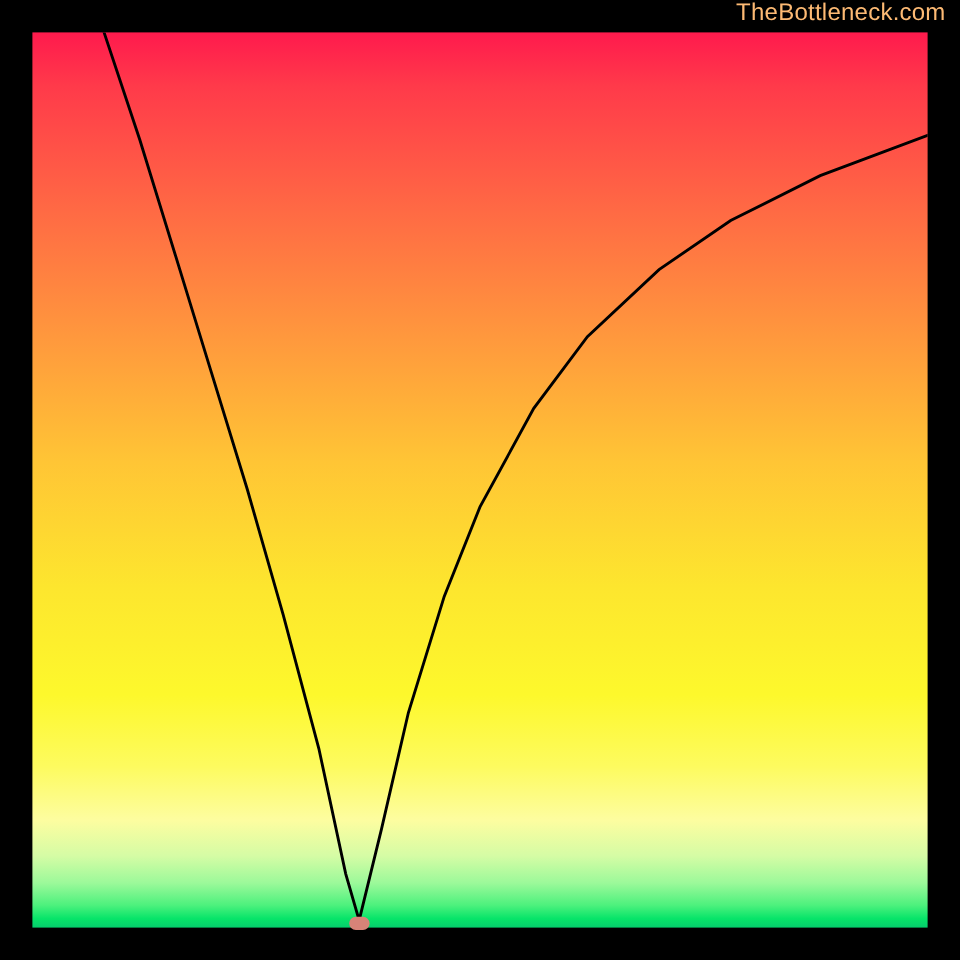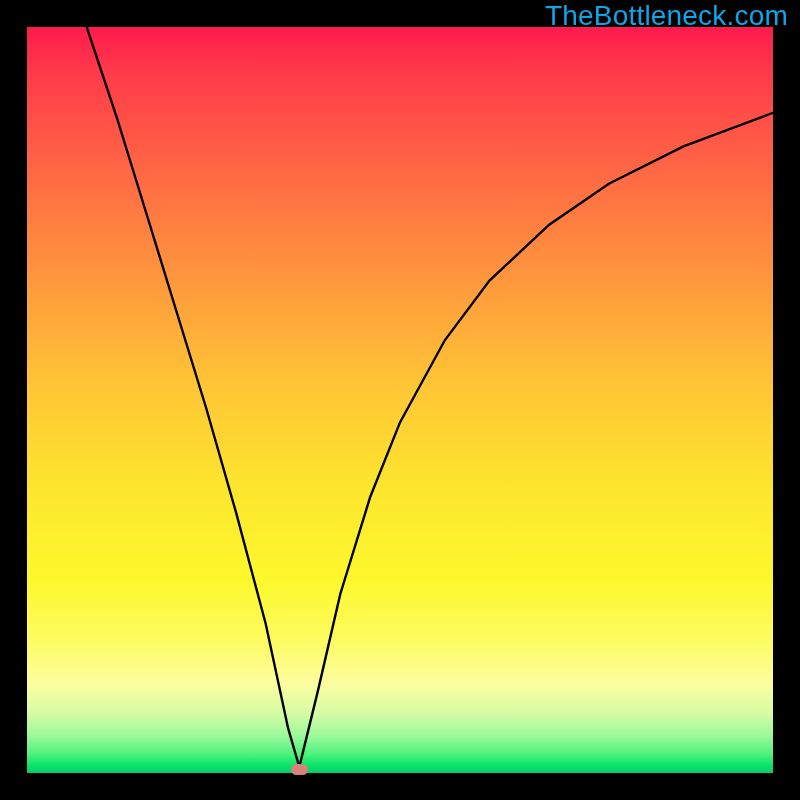--- a/index.html
+++ b/index.html
@@ -31,23 +31,23 @@
       #9cf99a 95%,
       #4df17d 97.5%,
       #07e469 99%,
       #05ce6d 100%
     );
   }
   .watermark {
     position: absolute;
     top: 0;
     right: 12px;
-    font-size: 28px;
+    font-size: 20px;
     font-weight: 500;
-    color: #0ea5e9;
+    color: #fdba74;
     letter-spacing: 0.2px;
   }
   svg.curve {
     position: absolute;
     left: 0;
     top: 0;
     width: 746px;
     height: 746px;
   }
   .minmarker {

